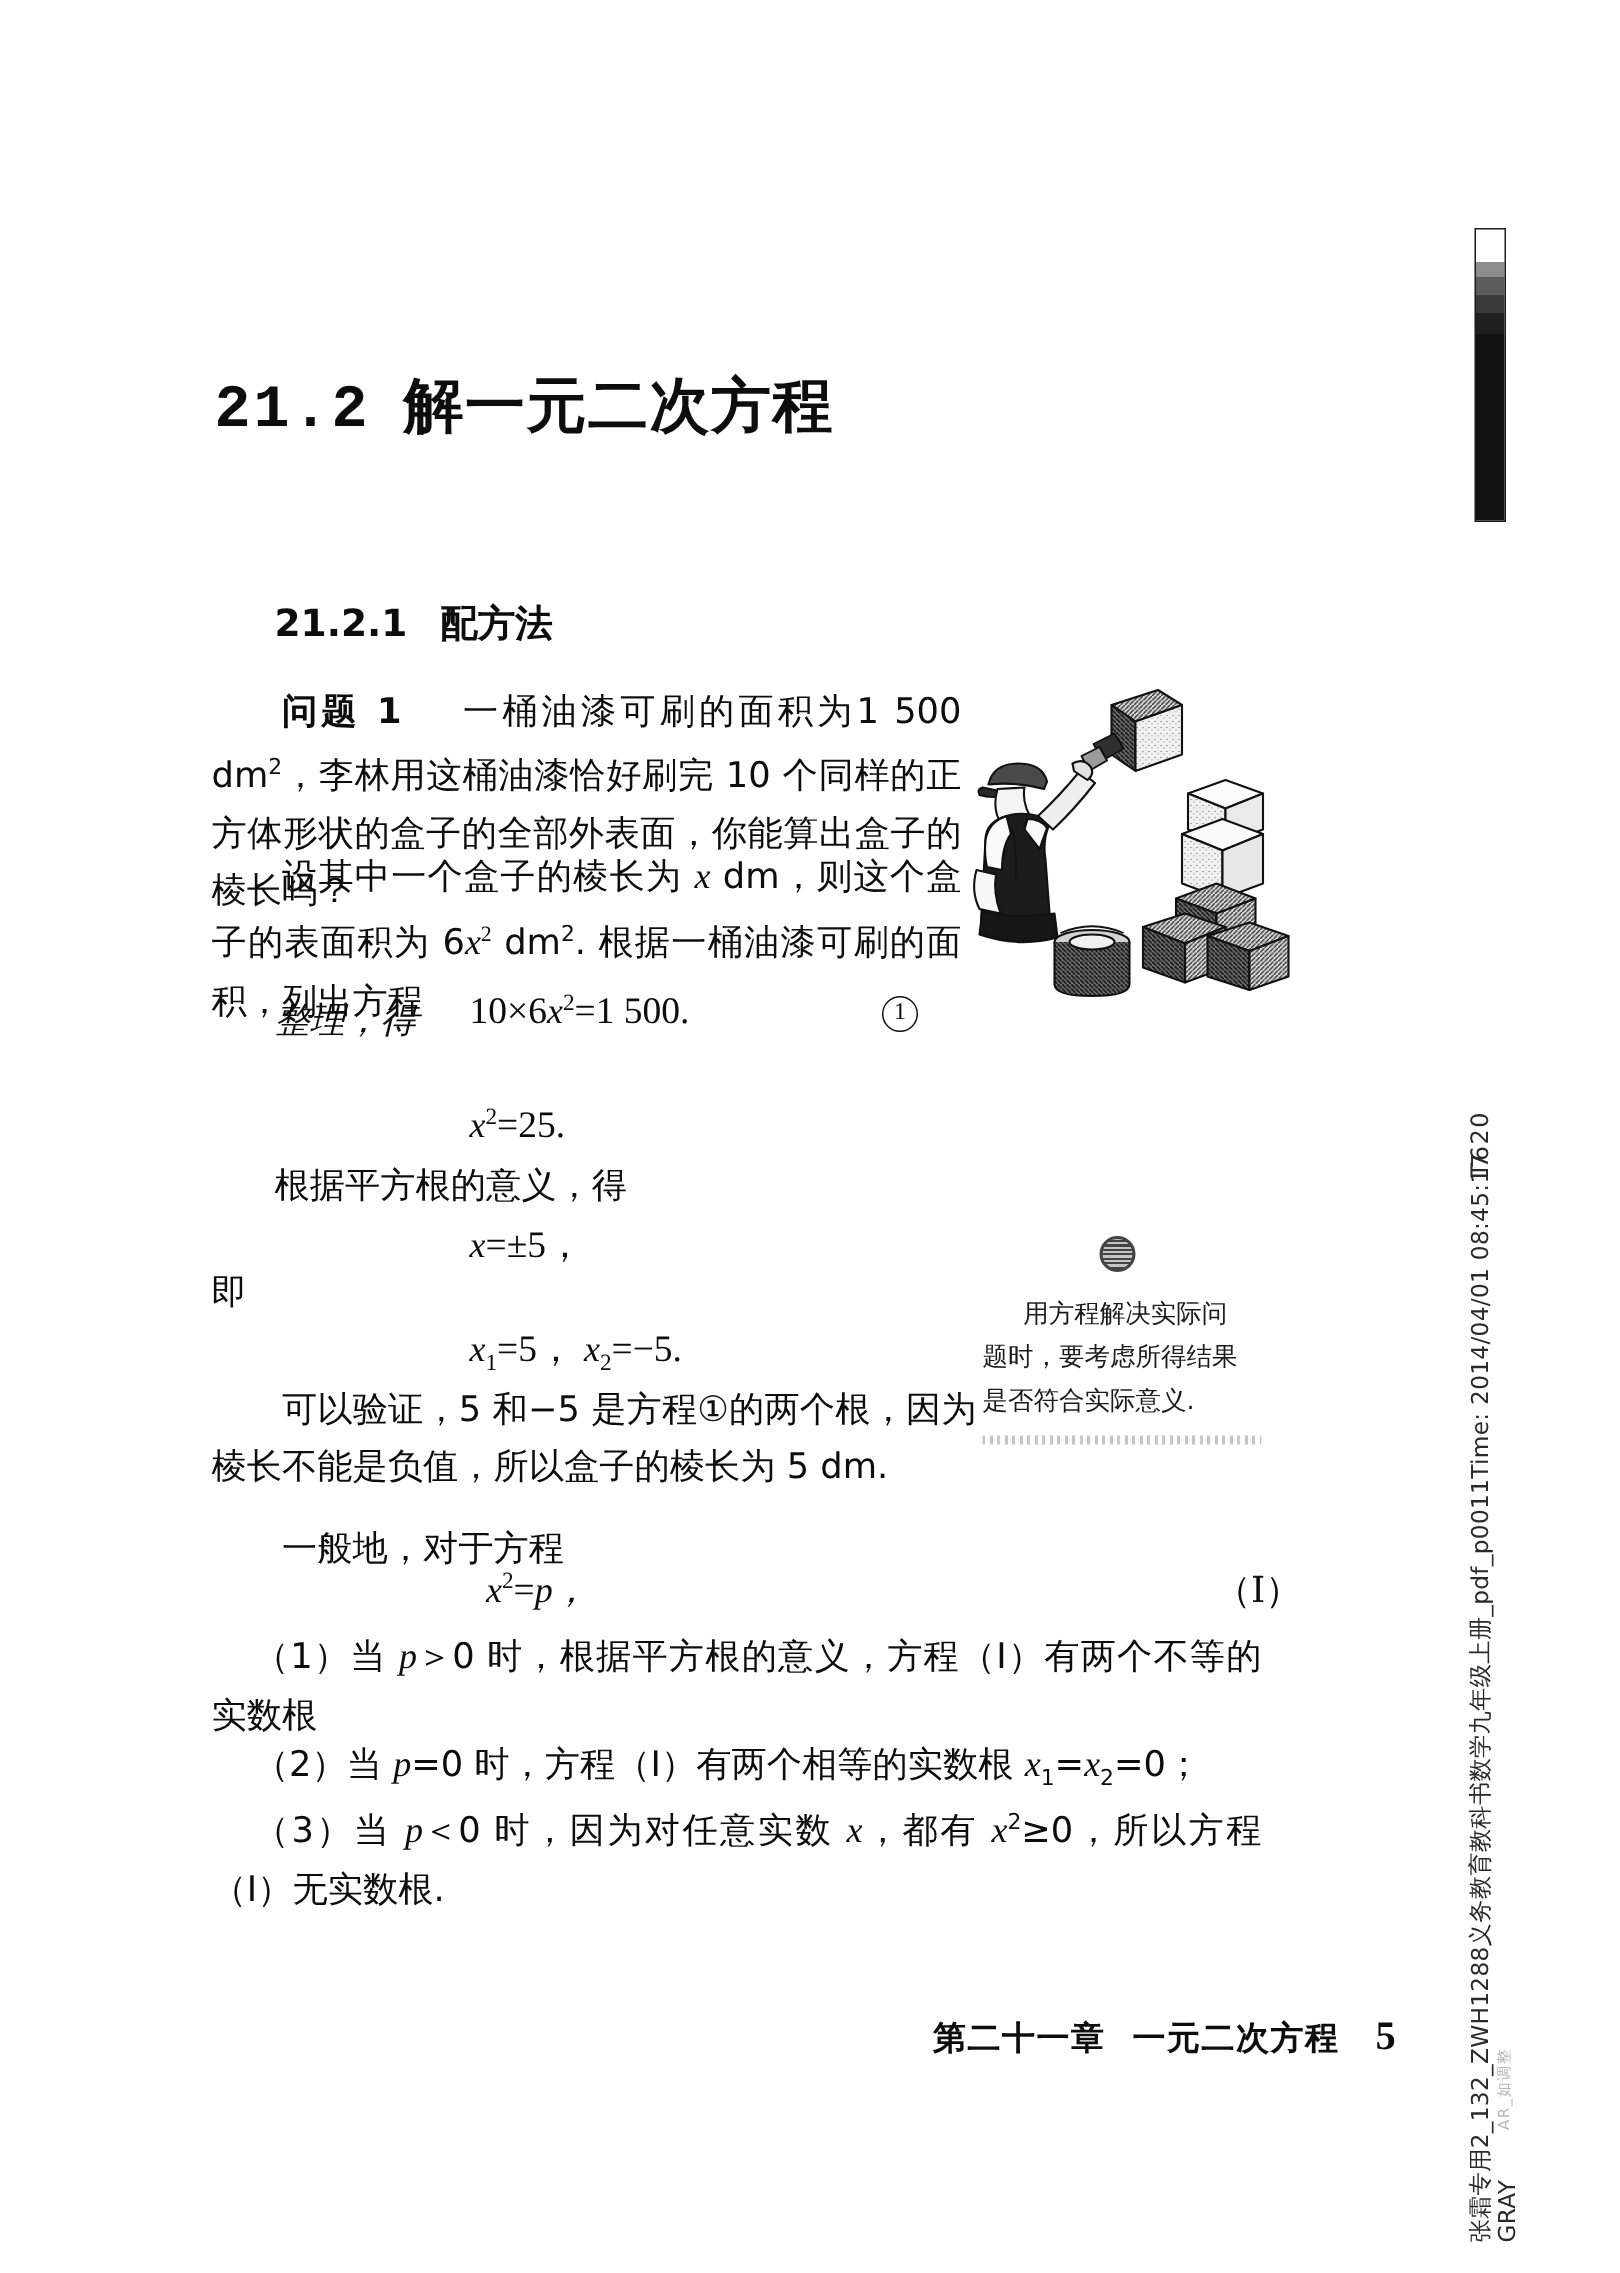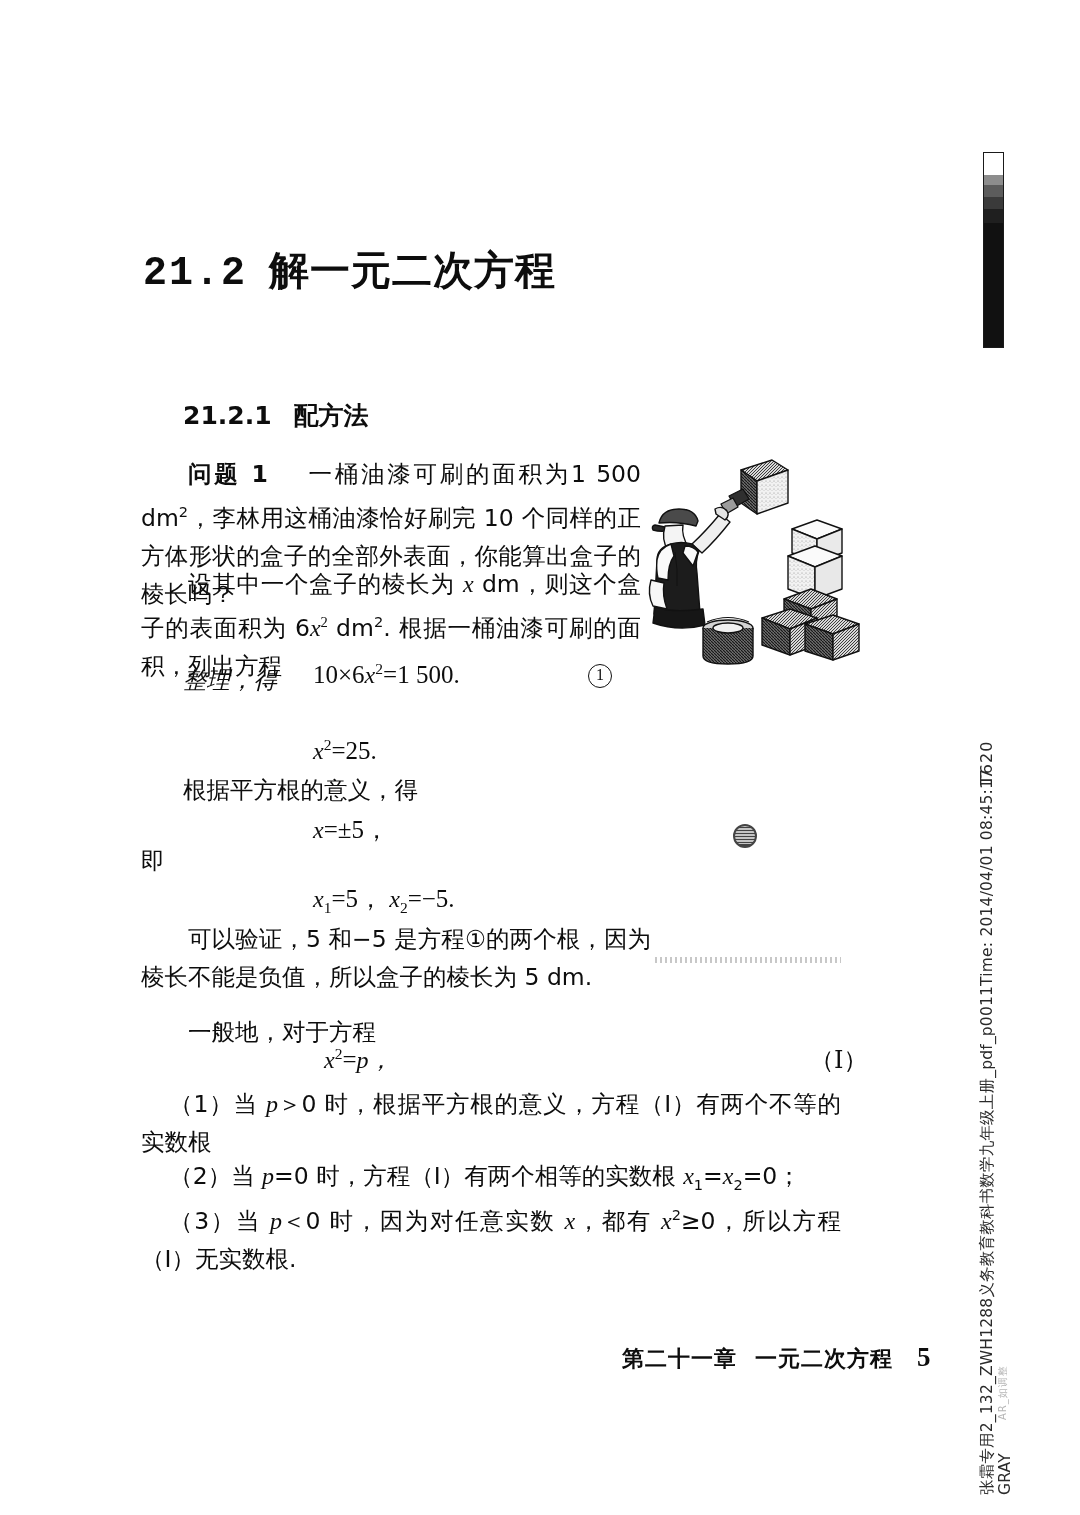--- a/index.html
+++ b/index.html
@@ -310,20 +310,25 @@
   <div class="body-col wide" style="top:1157px;">
     <p class="para" style="text-indent:1.2em;"><span>（2）当 </span><span class="mathit">p</span><span>=0 时，方程（Ⅰ）有两个相等的实数根 </span><span class="mathit">x</span><sub class="idx">1</sub><span>=</span><span class="mathit">x</span><sub class="idx">2</sub><span>=0；</span></p>
   </div>
 
   <div class="body-col wide" style="top:1196px; width:700px;">
     <p class="para" style="text-indent:1.2em;"><span>（3）当 </span><span class="mathit">p</span><span>＜0 时，因为对任意实数 </span><span class="mathit">x</span><span>，都有 </span><span class="mathit">x</span><sup class="sq">2</sup><span>≥0，所以方程（Ⅰ）无实数根.</span></p>
   </div>
 
   <div class="note-emblem"></div>
 
+  <div class="margin-note">
+    <span class="nline" style="text-indent:1.6em;">用方程解决实际问</span>
+    <span class="nline">题时，要考虑所得结果</span>
+    <span class="nline">是否符合实际意义.</span>
+  </div>
   <div class="note-rule"></div>
 
   <div class="illus">
     <svg viewBox="0 0 235 215" width="235" height="215">
       <defs>
         <pattern id="speck" width="4" height="4" patternUnits="userSpaceOnUse">
           <rect width="4" height="4" fill="#f2f2f2"></rect>
           <circle cx="1" cy="1" r="0.5" fill="#7a7a7a"></circle>
           <circle cx="3" cy="2.6" r="0.45" fill="#8f8f8f"></circle>
         </pattern>

